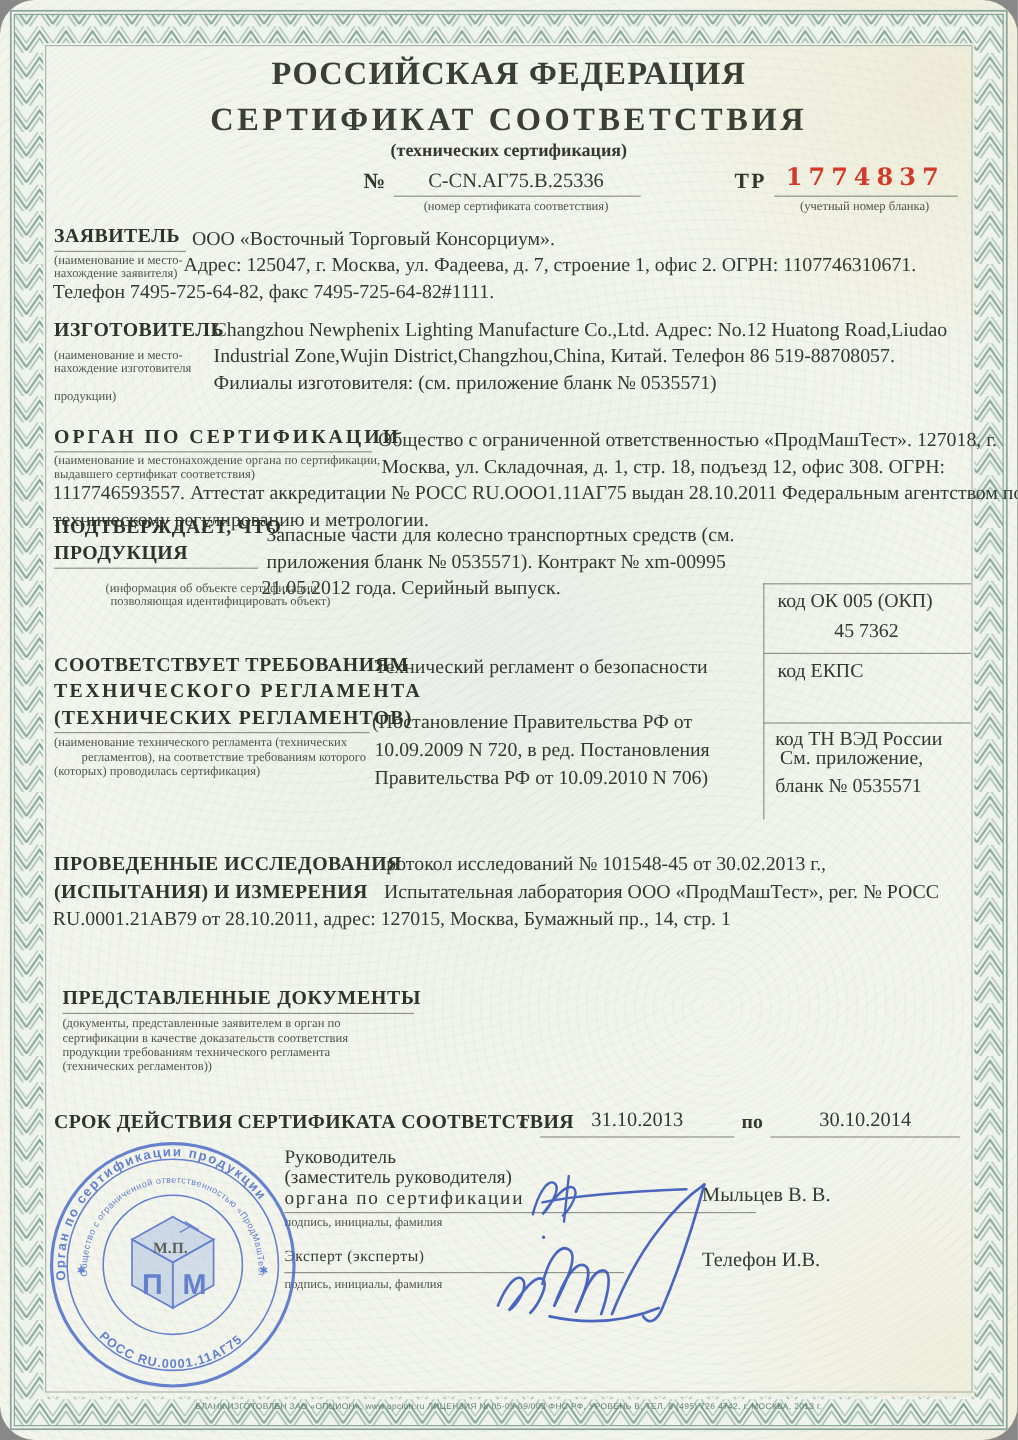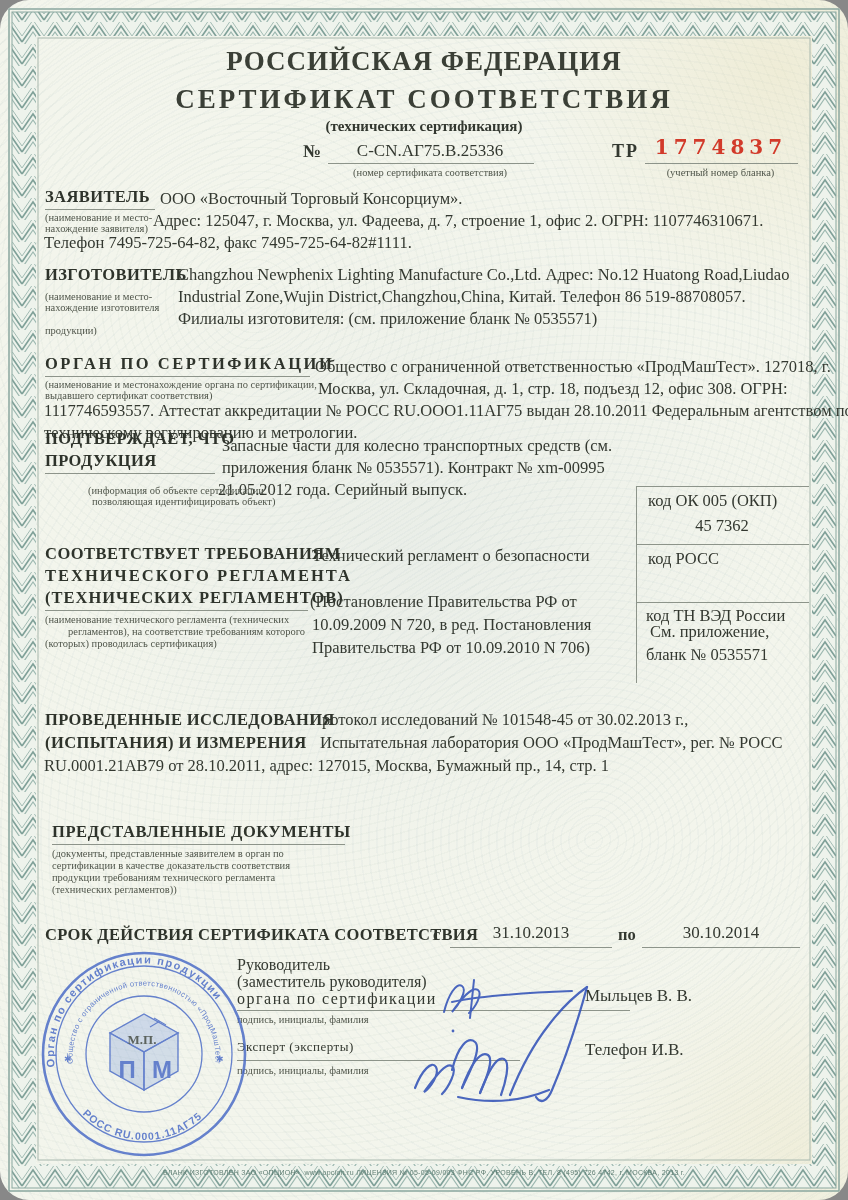--- a/index.html
+++ b/index.html
@@ -96,21 +96,21 @@
   <div class="t" style="left:222px;top:459px;">приложения бланк № 0535571). Контракт № xm-00995</div>
   <div class="t" style="left:218px;top:481px;">21.05.2012 года. Серийный выпуск.</div>
   <div class="t note" style="left:45px;top:485px;margin-left:43px;">(информация об объекте сертификации</div>
   <div class="t note" style="left:45px;top:496px;margin-left:47px;">позволяющая идентифицировать объект)</div>
 
   <div class="codebox" style="left:636px;top:486px;width:172px;height:57px;"></div>
   <div class="t" style="left:648px;top:492px;">код ОК 005 (ОКП)</div>
   <div class="t c" style="left:636px;top:517px;width:172px;">45 7362</div>
 
   <div class="codebox" style="left:636px;top:544px;width:172px;height:57px;"></div>
-  <div class="t" style="left:648px;top:550px;">код РОСС</div>
+  <div class="t" style="left:648px;top:550px;">код ЕКПС</div>
 
   <div class="codebox" style="left:636px;top:602px;width:172px;height:80px;"></div>
   <div class="t" style="left:646px;top:607px;">код ТН ВЭД России</div>
   <div class="t" style="left:650px;top:623px;">См. приложение,</div>
   <div class="t" style="left:646px;top:646px;font-family:Liberation Serif, serif;">бланк № 0535571</div>
 
   <div class="t lbl" style="left:45px;top:545px;letter-spacing:0.5px;">СООТВЕТСТВУЕТ ТРЕБОВАНИЯМ</div>
   <div class="t lbl" style="left:45px;top:567px;letter-spacing:2px;">ТЕХНИЧЕСКОГО  РЕГЛАМЕНТА</div>
   <div class="t lbl" style="left:45px;top:589px;letter-spacing:1px;">(ТЕХНИЧЕСКИХ  РЕГЛАМЕНТОВ)</div>
   <div class="rule" style="left:45px;top:610px;width:263px;"></div>

